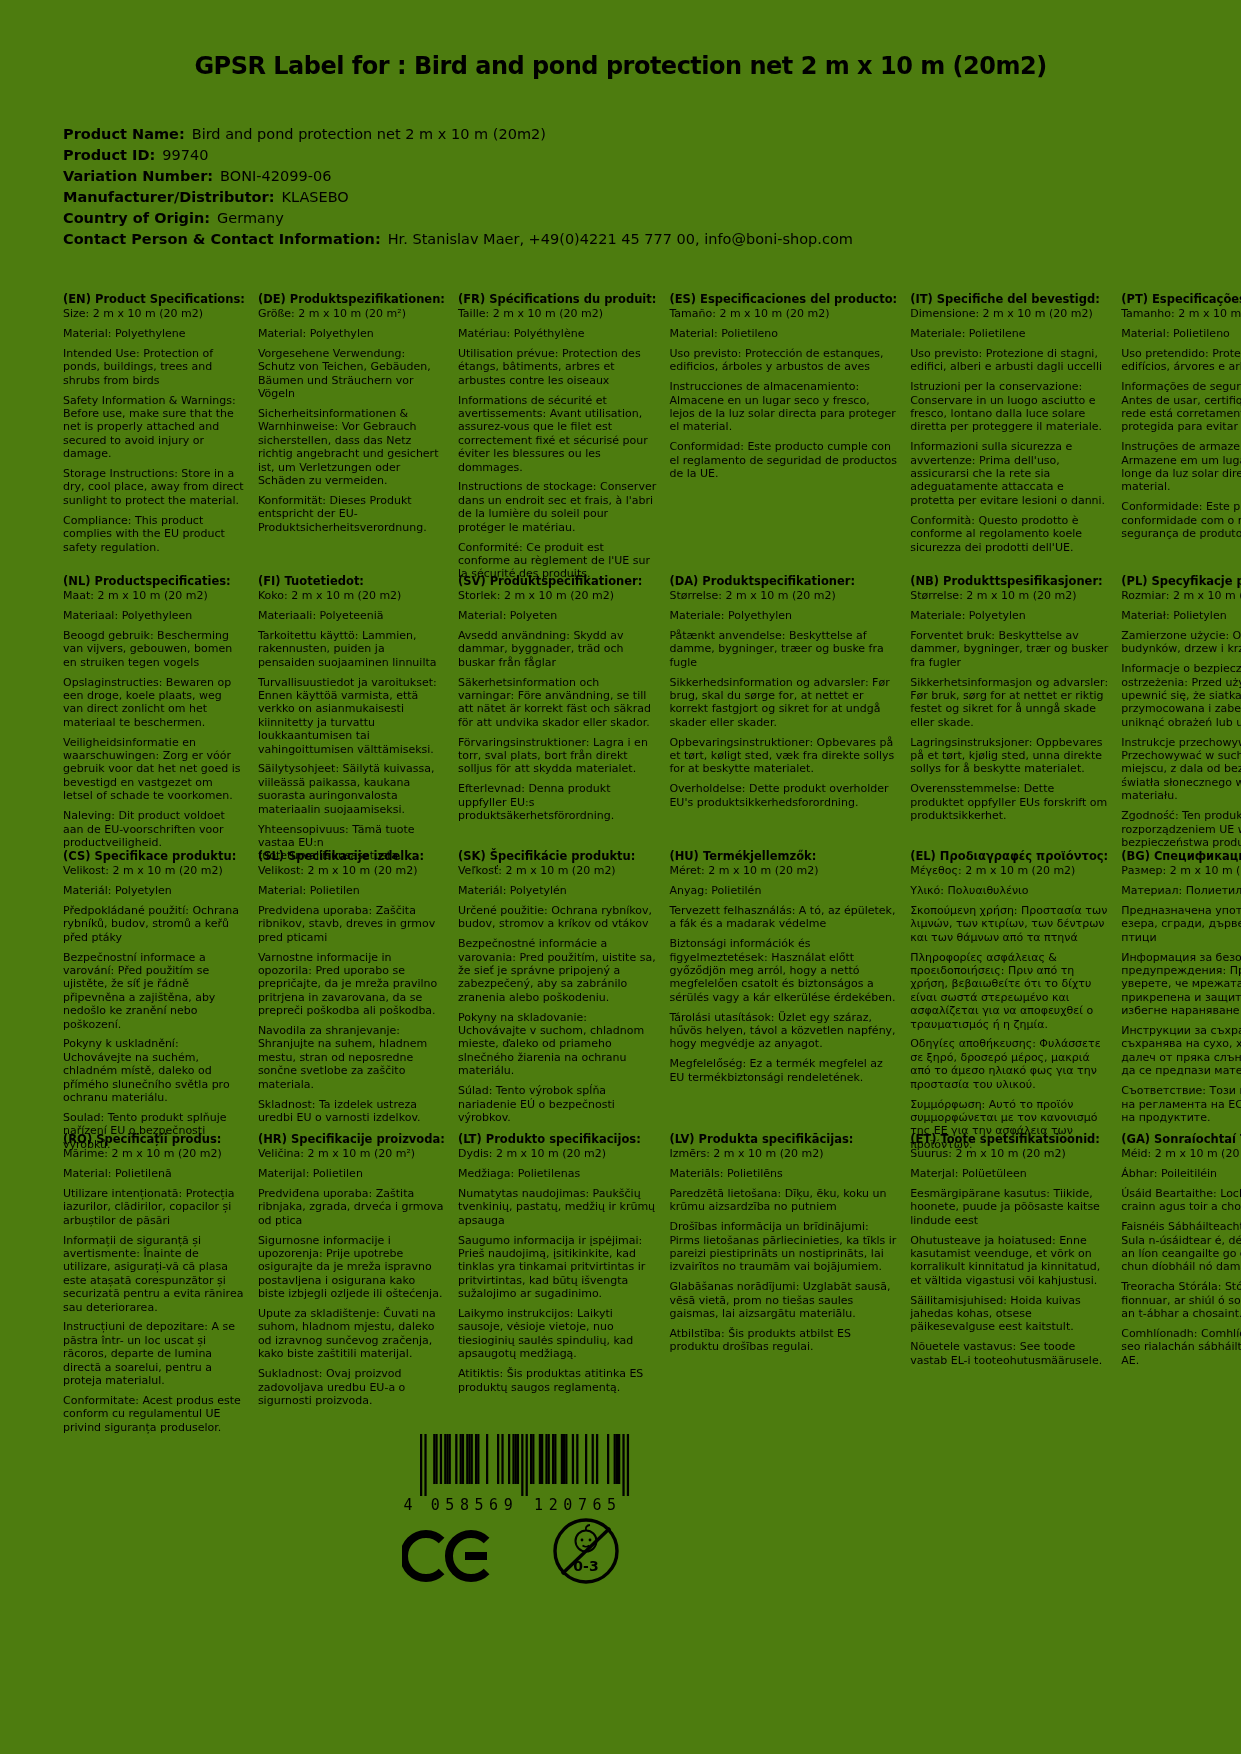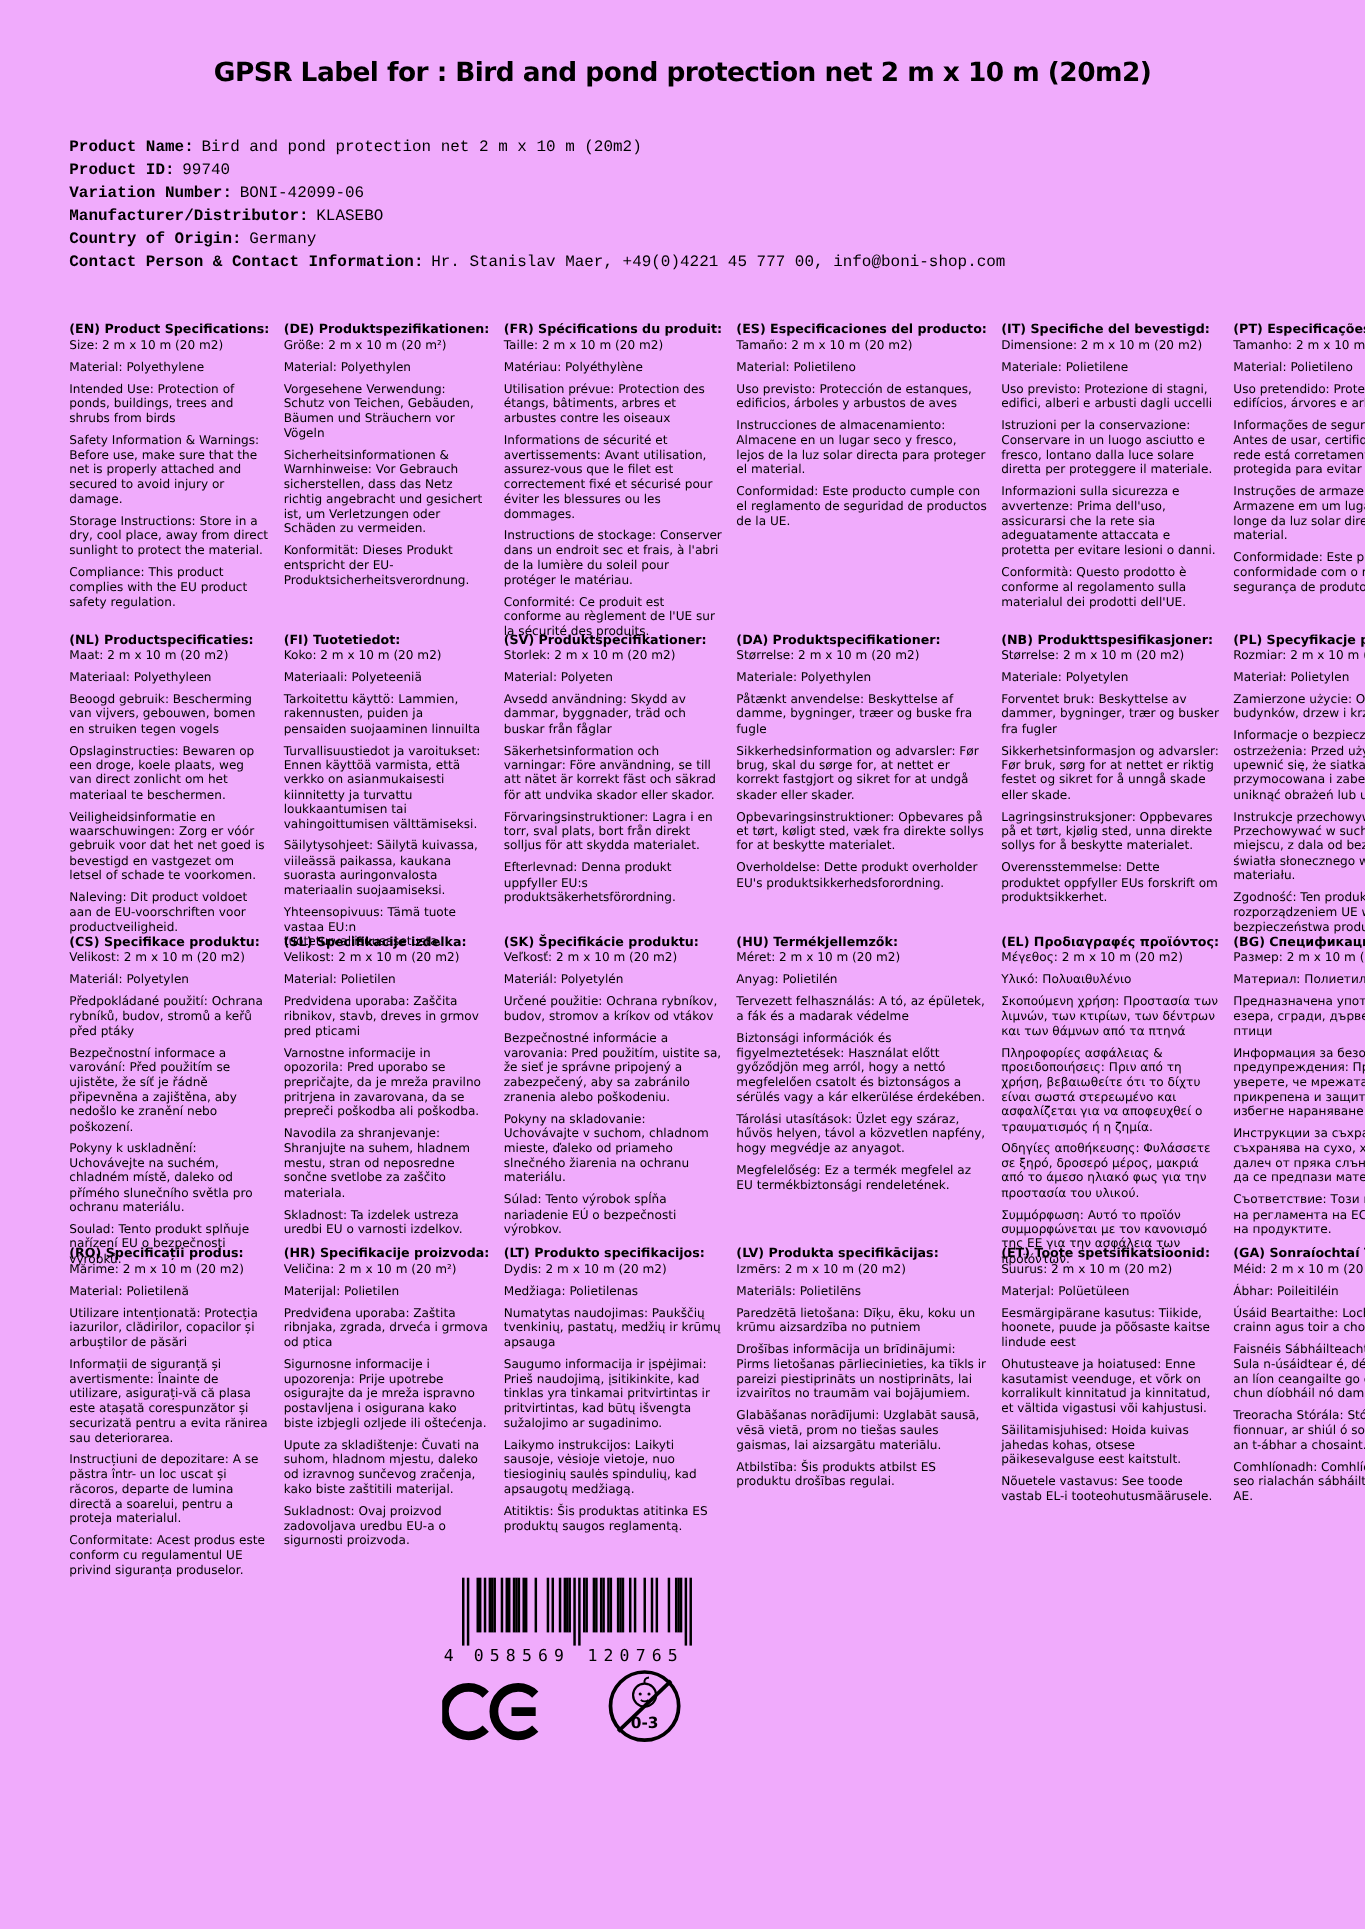--- a/index.html
+++ b/index.html
@@ -1,38 +1,37 @@
 <!DOCTYPE html>
 <html><head>
 <meta charset="utf-8">
 <style>
   html,body { margin:0; padding:0; background:#e8e8e8; }
   .page {
     position: relative;
     width: 1241px;
     height: 1754px;
     margin: 0 auto;
-    background: #f0abfc;
+    background: #4d7c0f;
     color: #000;
     font-family: "DejaVu Sans", sans-serif;
     overflow: hidden;
   }
   .title {
     margin: 52px 40px 0;
     text-align: center;
     font-size: 24px;
     font-weight: bold;
     letter-spacing: -0.5px;
     font-family: "DejaVu Sans", sans-serif;
   }
   .product-info {
     margin: 44px 63px 0;
     font-size: 14.5px;
     line-height: 21px;
-    font-family: Liberation Mono, monospace;
   }
   .info-line { white-space: nowrap; }
   .info-label { font-weight: bold; margin-right: 7px; }
   .lang-grid {
     margin: 42px 63px 0;
     display: grid;
     grid-template-columns: repeat(6, 1fr);
     column-gap: 13px;
     grid-template-rows: 282px 275px 283px 272px;
   }
@@ -100,21 +99,21 @@
         <p class="cell-p">Instrucciones de almacenamiento: Almacene en un lugar seco y fresco, lejos de la luz solar directa para proteger el material.</p>
         <p class="cell-p">Conformidad: Este producto cumple con el reglamento de seguridad de productos de la UE.</p>
       </div>
       <div class="cell">
         <div class="cell-header">(IT) Specifiche del bevestigd:</div>
         <p class="cell-p first">Dimensione: 2 m x 10 m (20 m2)</p>
         <p class="cell-p">Materiale: Polietilene</p>
         <p class="cell-p">Uso previsto: Protezione di stagni, edifici, alberi e arbusti dagli uccelli</p>
         <p class="cell-p">Istruzioni per la conservazione: Conservare in un luogo asciutto e fresco, lontano dalla luce solare diretta per proteggere il materiale.</p>
         <p class="cell-p">Informazioni sulla sicurezza e avvertenze: Prima dell'uso, assicurarsi che la rete sia adeguatamente attaccata e protetta per evitare lesioni o danni.</p>
-        <p class="cell-p">Conformità: Questo prodotto è conforme al regolamento sulla materialul dei prodotti dell'UE.</p>
+        <p class="cell-p">Conformità: Questo prodotto è conforme al regolamento koele sicurezza dei prodotti dell'UE.</p>
       </div>
       <div class="cell">
         <div class="cell-header">(PT) Especificações do produto:</div>
         <p class="cell-p first">Tamanho: 2 m x 10 m (20 m2)</p>
         <p class="cell-p">Material: Polietileno</p>
         <p class="cell-p">Uso pretendido: Proteção de lagoas, edifícios, árvores e arbustos de aves</p>
         <p class="cell-p">Informações de segurança e avisos: Antes de usar, certifique-se de que a rede está corretamente anexada e protegida para evitar lesões ou danos.</p>
         <p class="cell-p">Instruções de armazenamento: Armazene em um lugar seco e fresco, longe da luz solar direta para proteger o material.</p>
         <p class="cell-p">Conformidade: Este produto está em conformidade com o regulamento de segurança de produtos da UE.</p>
       </div>

